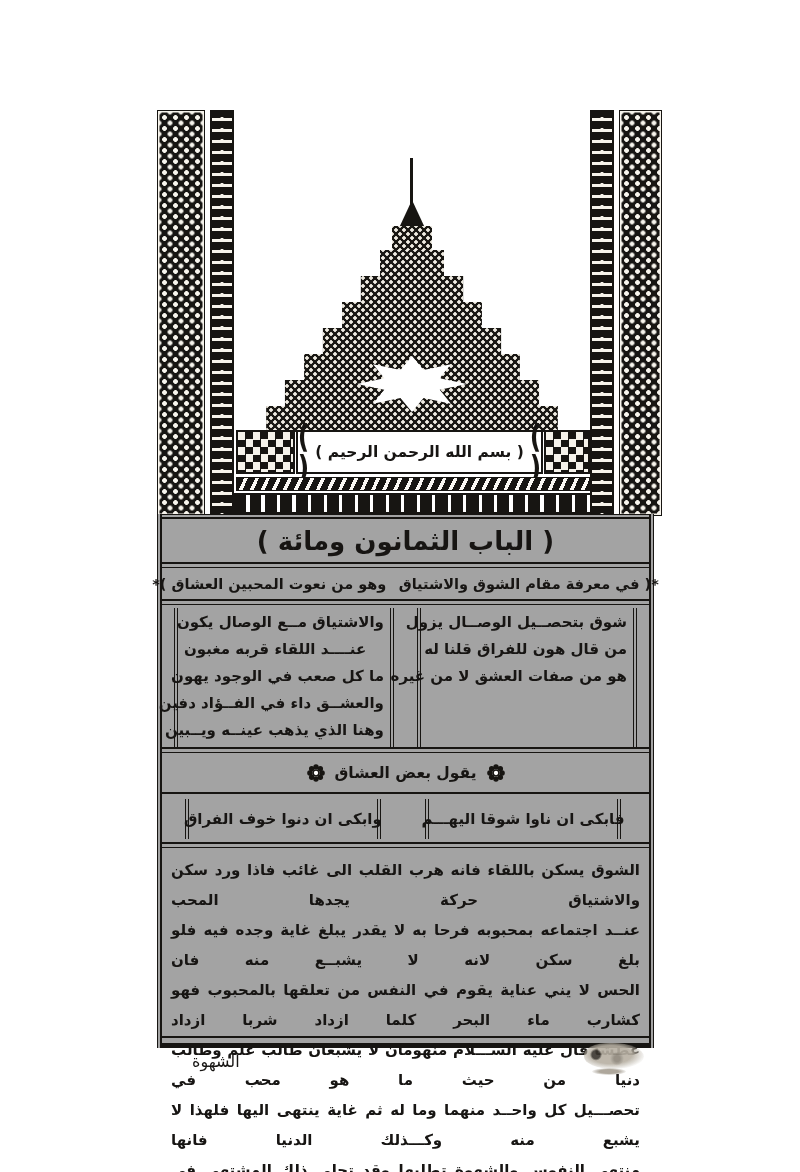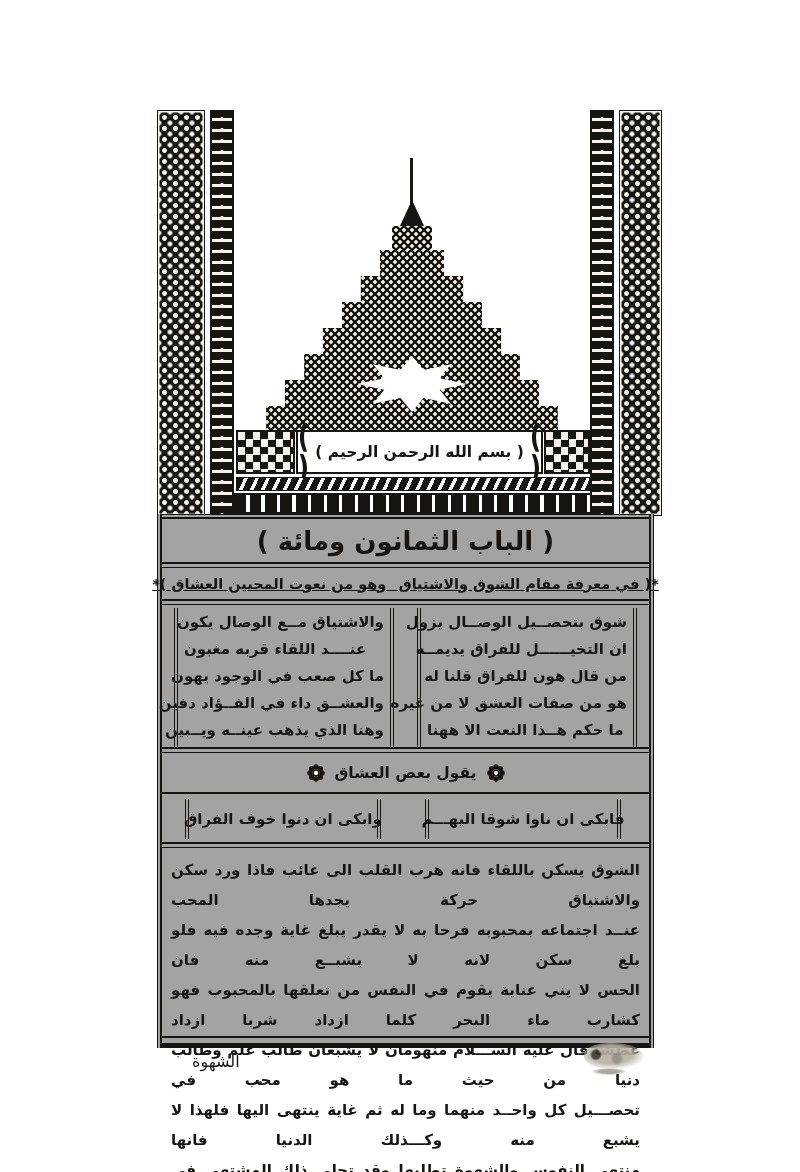--- a/index.html
+++ b/index.html
@@ -110,21 +110,21 @@
     border-left:2.5px solid #171512;border-right:2.5px solid #171512;
     display:flex;flex-direction:column;direction:rtl;
   }
   .rule-top{height:5px;border-top:1.5px solid #171512;border-bottom:2px solid #171512;box-sizing:border-box;}
   .rule{height:6px;border-top:2px solid #171512;border-bottom:1.5px solid #171512;box-sizing:border-box;}
   .rule-thin{height:4px;border-top:2px solid #171512;box-sizing:border-box;}
   .rule-bottom{height:12px;border-top:2px solid #171512;border-bottom:5px solid #171512;box-sizing:border-box;margin-top:auto;}
 
   .title-row{height:43px;display:flex;align-items:center;justify-content:center;}
   .chapter-title{font-size:26px;font-weight:700;white-space:nowrap;}
-  .subtitle-row{height:31px;display:flex;align-items:center;justify-content:center;text-decoration:underline;}
+  .subtitle-row{height:31px;display:flex;align-items:center;justify-content:center;}
   .chapter-subtitle{font-size:14.5px;font-weight:700;white-space:nowrap;}
 
   .poem1-row{height:142px;box-sizing:border-box;display:flex;justify-content:space-between;
              padding:3px 12px 0;}
   .verse-cell{
     box-sizing:border-box;width:47.5%;
     border-left:4.5px double #171512;border-right:4.5px double #171512;
     padding:1px 6px;
   }
   .poem-line{font-size:15px;line-height:27px;font-weight:700;text-align:left;white-space:nowrap;}
@@ -213,24 +213,22 @@
 
       <div class="subtitle-row">
         <span class="chapter-subtitle">*( في معرفة مقام الشوق والاشتياق  وهو من نعوت المحبين العشاق )*</span>
       </div>
 
       <div class="rule"></div>
 
       <div class="poem1-row">
         <div class="verse-cell">
           <div class="poem-line">شوق بتحصــيل الوصــال يزول</div>
-          <div class="poem-line">ان التخيــــــل للفراق يديمــه</div>
           <div class="poem-line">من قال هون للفراق قلنا له</div>
           <div class="poem-line">هو من صفات العشق لا من غيره</div>
-          <div class="poem-line">ما حكم هــذا النعت الا ههنا</div>
         </div>
         <div class="verse-cell">
           <div class="poem-line">والاشتياق مــع الوصال يكون</div>
           <div class="poem-line">عنــــد اللقاء قربه مغبون</div>
           <div class="poem-line">ما كل صعب في الوجود يهون</div>
           <div class="poem-line">والعشــق داء في الفــؤاد دفين</div>
           <div class="poem-line">وهنا الذي يذهب عينــه ويــبين</div>
         </div>
       </div>
 

